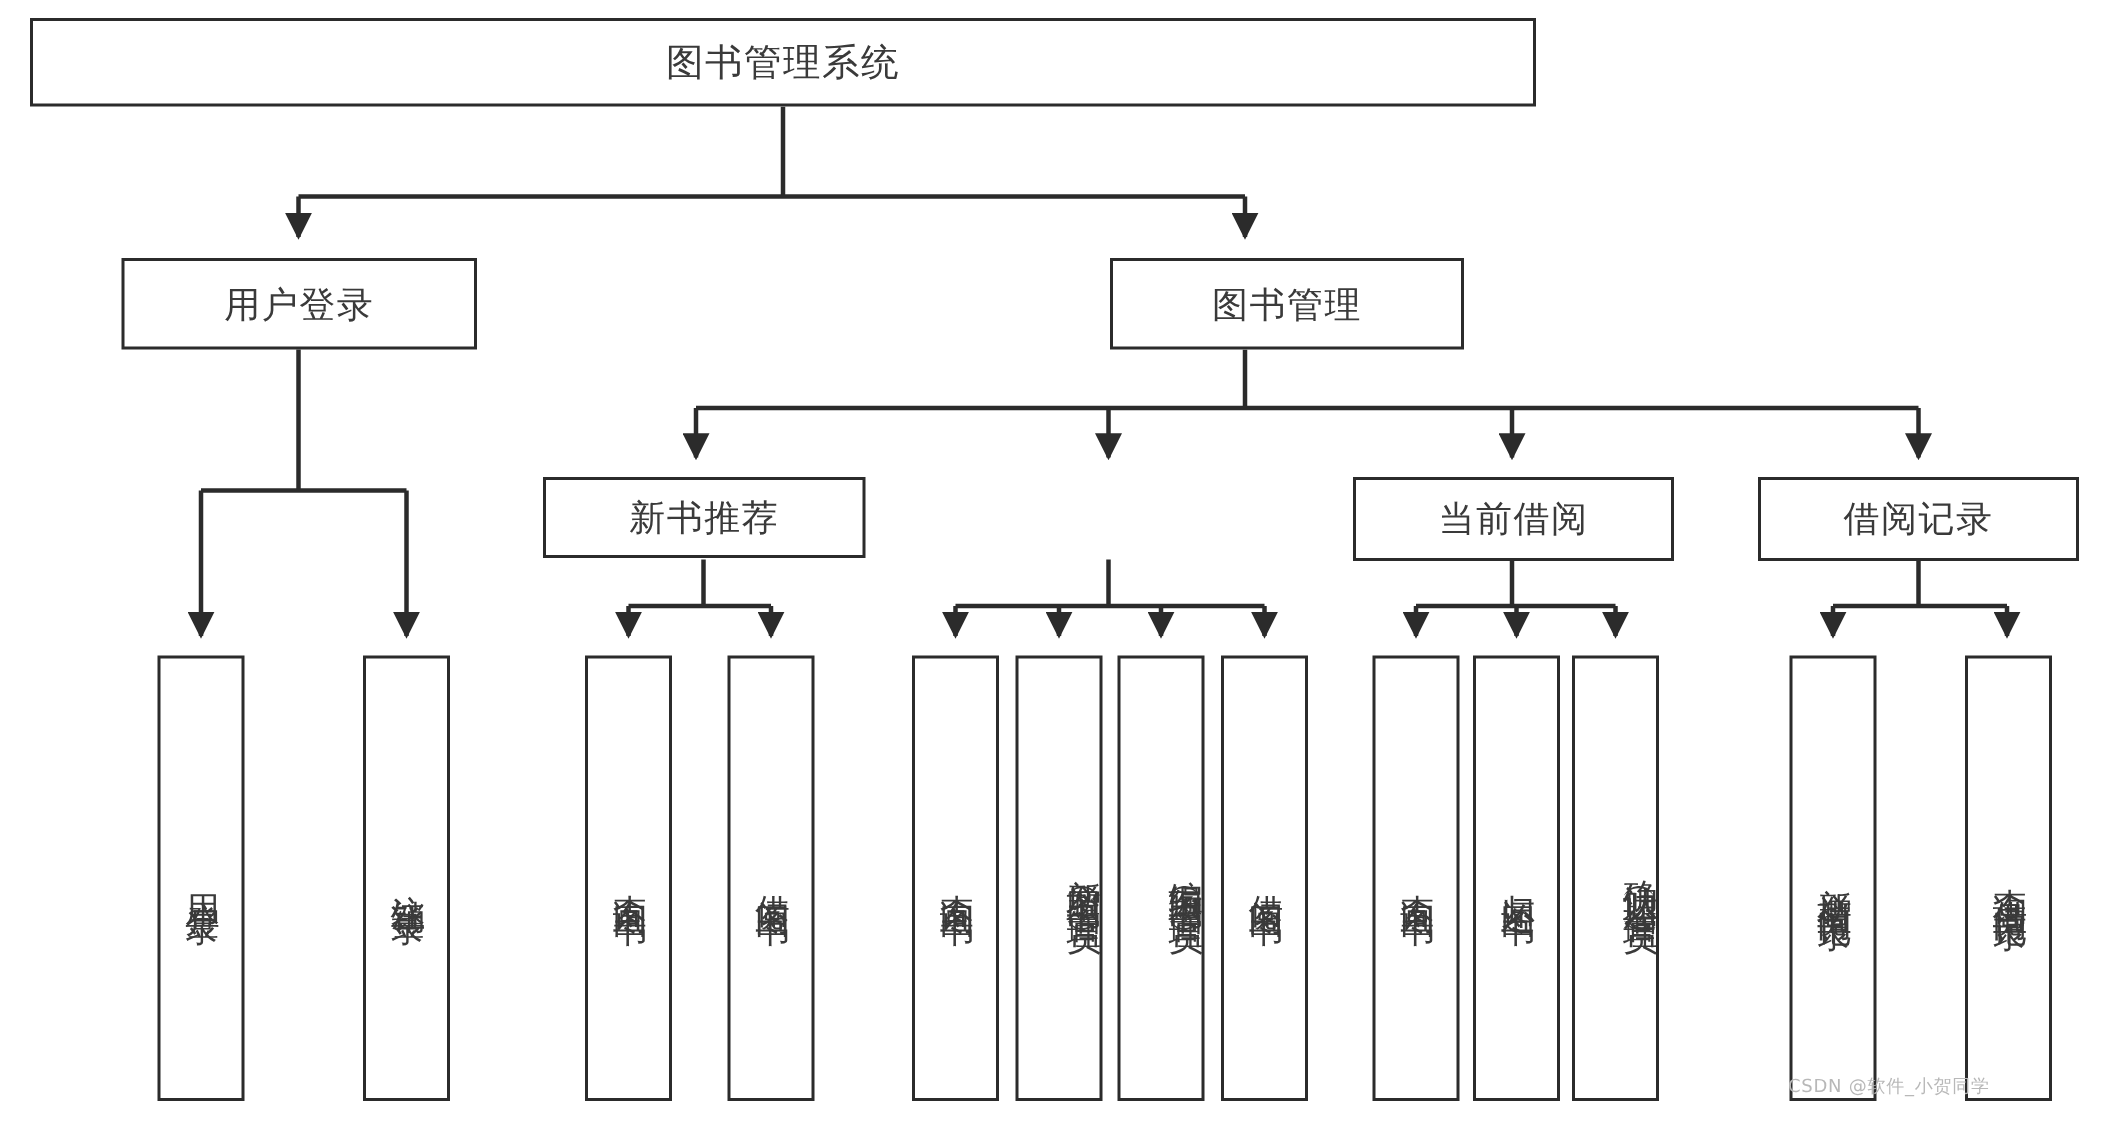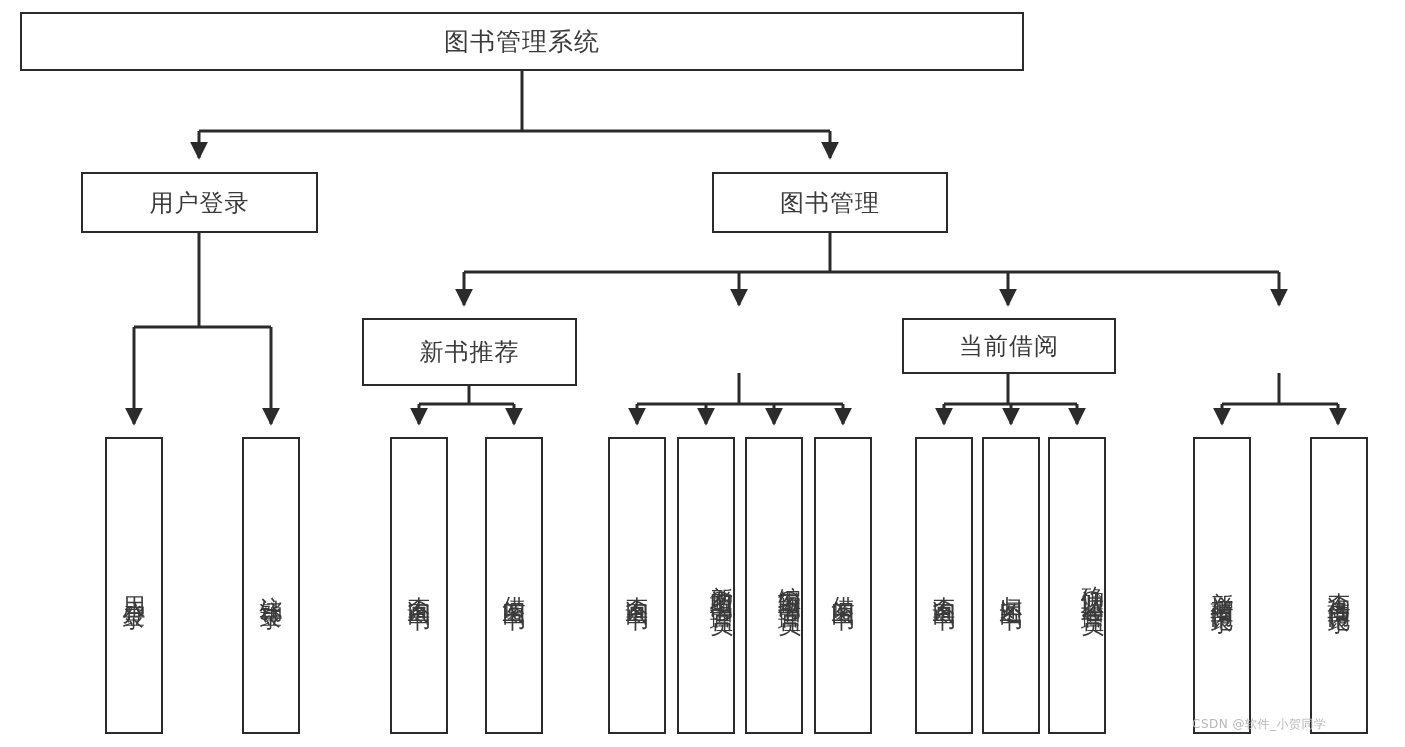--- a/index.html
+++ b/index.html
@@ -129,30 +129,33 @@
     </g>
   </svg>
 
   <div class="node horizontal root-node" style="left:20px; top:12px; width:1004px; height:59px;">
     <span class="node-label">图书管理系统</span>
   </div>
 
   <div class="node horizontal" style="left:81px; top:172px; width:237px; height:61px;">
     <span class="node-label">用户登录</span>
   </div>
-  <div class="node horizontal" style="left:712px; top:172px; width:236px; height:61px;">
+  <div class="node horizontal" style="left:740px; top:172px; width:236px; height:61px;">
     <span class="node-label">图书管理</span>
   </div>
 
-  <div class="node horizontal" style="left:362px; top:318px; width:215px; height:68px;">
+  <div class="node horizontal" style="left:362px; top:318px; width:215px; height:54px;">
     <span class="node-label">新书推荐</span>
   </div>
   <div class="node horizontal" style="left:902px; top:318px; width:214px; height:56px;text-align:right;">
     <span class="node-label">当前借阅</span>
   </div>
+  <div class="node horizontal" style="left:1172px; top:318px; width:214px; height:56px;">
+    <span class="node-label">借阅记录</span>
+  </div>
 
   <div class="node vertical" style="left:105px; top:437px; width:58px; height:297px;">
     <span class="node-label">用户登录</span>
   </div>
   <div class="node vertical" style="left:242px; top:437px; width:58px; height:297px;">
     <span class="node-label">注销登录</span>
   </div>
 
   <div class="node vertical" style="left:390px; top:437px; width:58px; height:297px;">
     <span class="node-label">查询图书</span>

